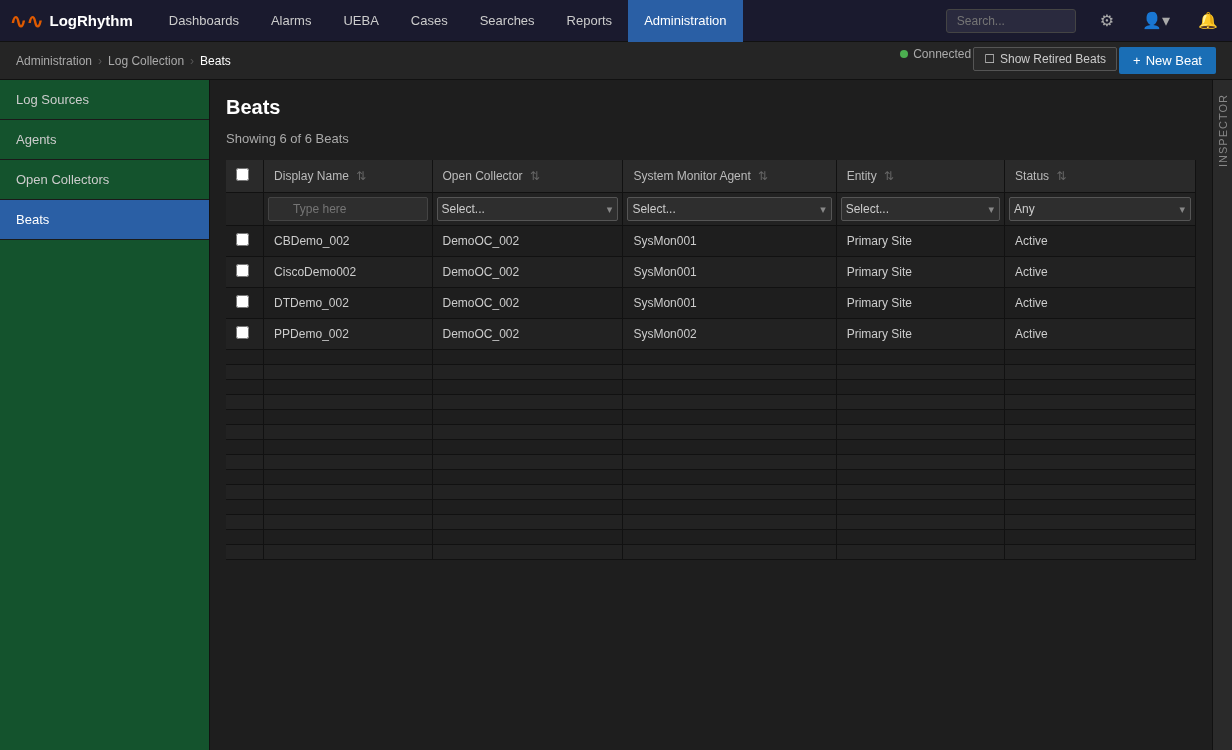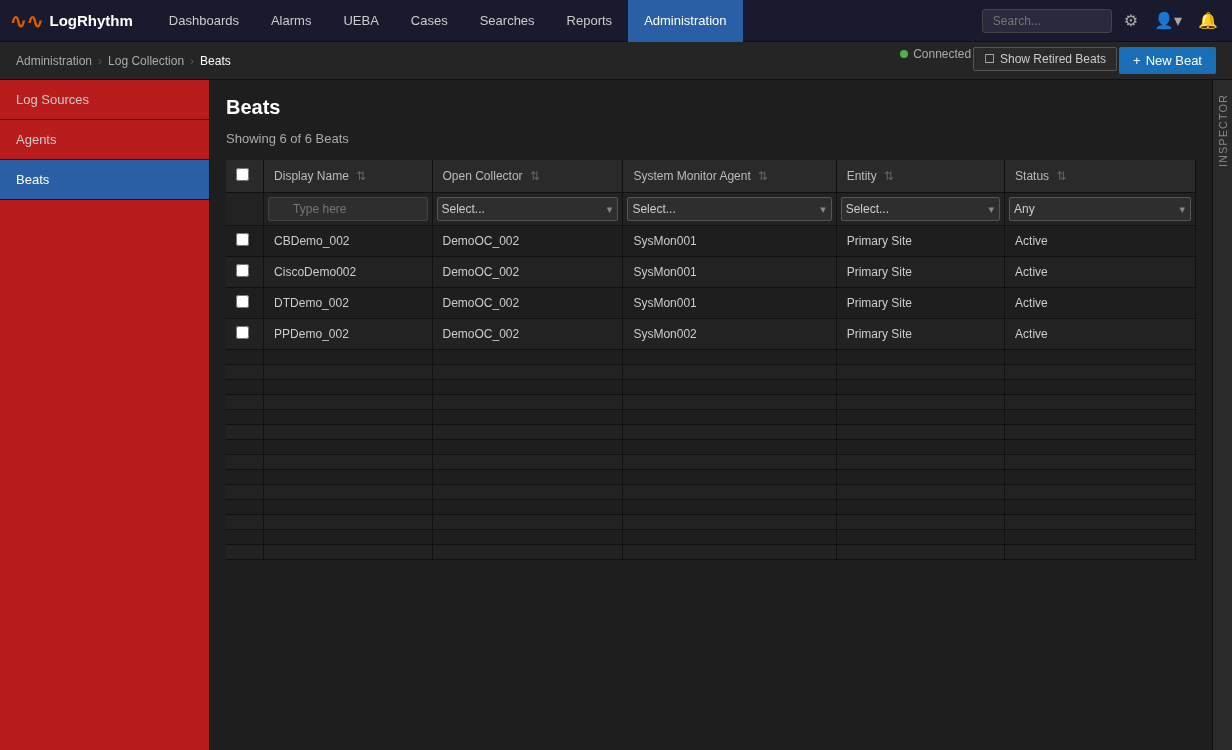--- a/index.html
+++ b/index.html
@@ -17,21 +17,21 @@
     .logo {
       display: flex; align-items: center; gap: 6px; color: #fff; font-weight: bold; font-size: 15px; margin-right: 20px;
     }
     .logo-icon { font-size: 20px; color: #e05a00; }
     .nav-items { display: flex; gap: 0; flex: 1; }
     .nav-item {
       padding: 12px 16px; height: 42px; display: flex; align-items: center;
       color: #ccc; cursor: pointer; font-size: 13px;
     }
     .nav-item.active { background: #2a5fa5; color: #fff; }
-    .nav-right { display: flex; align-items: center; gap: 8px; }
+    .nav-right { display: flex; align-items: center; gap: 20px; }
     .search-box {
       background: #2a2a3e; border: 1px solid #444; color: #ccc;
       padding: 4px 10px; border-radius: 3px; width: 130px; font-size: 12px;
     }
     .nav-icon-btn {
       background: none; border: none; color: #aaa; cursor: pointer; font-size: 16px; padding: 4px;
     }
 
     
     .breadcrumb {
@@ -54,21 +54,21 @@
     .new-beat-btn {
       background: #1a6eb5; border: none; color: #fff;
       padding: 6px 14px; font-size: 13px; cursor: pointer; border-radius: 2px;
       display: flex; align-items: center; gap: 5px;
     }
 
     
     .main-layout { display: flex; height: calc(750px - 42px - 38px); }
 
     
-    .sidebar { width: 210px; background: #b91c1c; border-right: 1px solid #111; flex-shrink: 0; }
+    .sidebar { width: 210px; background: #14532d; border-right: 1px solid #111; flex-shrink: 0; }
     .sidebar-item {
       padding: 12px 16px; color: #ccc; cursor: pointer; font-size: 13px;
       border-bottom: 1px solid #1a1a1a;
     }
     .sidebar-item.active { background: #2a5fa5; color: #fff; }
 
     
     .content { flex: 1; background: #1e1e1e; overflow: auto; padding: 16px; }
     .page-title { font-size: 20px; color: #fff; margin-bottom: 12px; }
     .showing-text { font-size: 13px; color: #aaa; margin-bottom: 14px; }
@@ -185,20 +185,23 @@
 </div>
 
 <div class="main-layout">
 
   <div class="sidebar">
     <div class="sidebar-item">
       <span>Log Sources</span>
     </div>
     <div class="sidebar-item">
       <span>Agents</span>
+    </div>
+    <div class="sidebar-item">
+      <span>Open Collectors</span>
     </div>
     <div class="sidebar-item active">
       <span>Beats</span>
     </div>
   </div>
 
   <div class="content">
     <h1 class="page-title">Beats</h1>
     <p class="showing-text">Showing 6 of 6 Beats</p>
 

